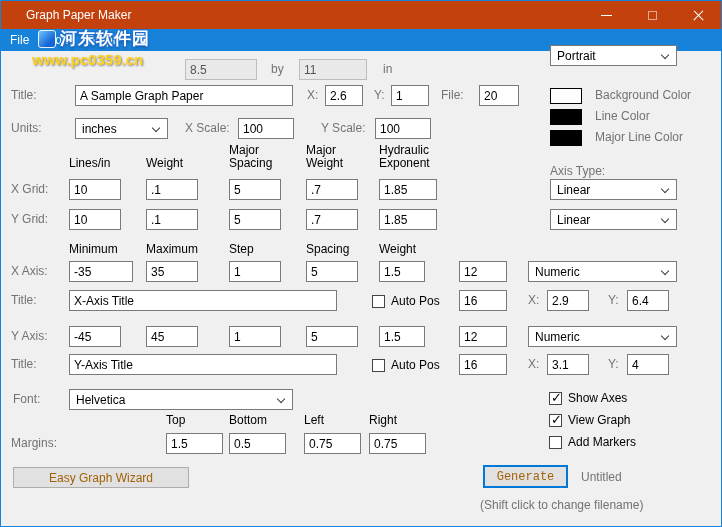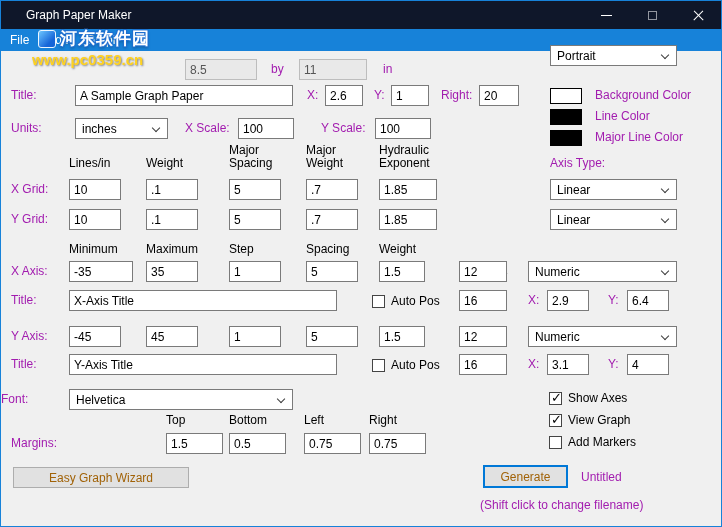--- a/index.html
+++ b/index.html
@@ -2,21 +2,21 @@
 <html><head>
 <meta charset="utf-8">
 <style>
   * { margin:0; padding:0; box-sizing:border-box; }
   html,body { background:#ffffff; }
   body { font-family:"Liberation Sans", sans-serif; width:722px; }
 
   .window { position:relative; width:722px; height:527px; border:1px solid #1782d9; background:#f0f0f0; overflow:hidden; }
 
   
-  .titlebar { position:absolute; left:0; top:0; width:100%; height:28px; background:#0f172a; }
+  .titlebar { position:absolute; left:0; top:0; width:100%; height:28px; background:#c2410c; }
   .win-title { position:absolute; left:25px; top:7px; color:#fff; font-size:12px; white-space:nowrap; }
   .caption { position:absolute; right:0; top:0; height:28px; display:flex; }
   .cap-btn { width:46px; height:28px; display:flex; align-items:center; justify-content:center; position:relative; cursor:default; }
   .min-glyph { width:11px; height:1px; background:#fff; display:block; }
   .max-glyph { width:9px; height:9px; border:1px solid rgba(255,255,255,.55); display:block; }
   .x-glyph { position:relative; width:13px; height:13px; display:block; }
   .x-glyph::before, .x-glyph::after { content:""; position:absolute; left:0; top:6px; width:13px; height:1.4px; background:#fff; }
   .x-glyph::before { transform:rotate(45deg); }
   .x-glyph::after  { transform:rotate(-45deg); }
 
@@ -26,32 +26,32 @@
 
   
   .watermark { position:absolute; left:5px; top:26px; z-index:20; pointer-events:none; }
   .wm-row { display:flex; align-items:center; gap:4px;padding-left:32px; }
   .wm-icon { width:18px; height:18px; border-radius:3px; background:linear-gradient(135deg,#6cc6ff 0%,#1565d8 70%); border:1px solid #eaf6ff; display:inline-block; }
   .wm-name { font-size:17px; font-weight:bold; color:#fff; letter-spacing:1px;
              text-shadow:-1px -1px 0 #1f6fd0, 1px -1px 0 #1f6fd0, -1px 1px 0 #1f6fd0, 1px 1px 0 #1f6fd0, 0 2px 3px rgba(0,0,0,.35); }
   .wm-url { display:block; margin:1px 0 0 26px; font-size:15px; font-weight:bold; color:#ffd21f; text-shadow:1px 1px 2px rgba(0,0,0,.45); }
 
   
-  .lbl { position:absolute; font-size:12px; line-height:21px; color:#a21caf; white-space:nowrap; }
+  .lbl { position:absolute; font-size:12px; line-height:21px; color:#737373; white-space:nowrap; }
   .hdr { position:absolute; font-size:12px; line-height:13px; color:#000; white-space:pre-line; }
   .inp { position:absolute; height:21px; border:1px solid #7a7a7a; background:#fff; font-size:12px; padding:0 4px; font-family:inherit; color:#000; }
   .inp.disabled { background:#e9e9e9; border-color:#bdbdbd; color:#555; }
   .combo { position:absolute; height:21px; background:#fff; border:1px solid #7a7a7a; display:flex; align-items:center; font-size:12px; padding-left:6px; cursor:default; }
   .chev { position:absolute; right:8px; top:6px; width:6px; height:6px; border-right:1.4px solid #3c3c3c; border-bottom:1.4px solid #3c3c3c; transform:rotate(45deg); }
   .swatch { position:absolute; width:32px; height:16px; border:1px solid #000; cursor:default; }
   .chkrow { position:absolute; display:flex; align-items:center; gap:6px; font-size:12px; height:16px; cursor:default; }
   .box { width:13px; height:13px; border:1px solid #444; background:#fff; position:relative; flex:none; }
   .box[data-checked="true"]::after { content:"\2713"; position:absolute; left:1px; top:-3px; font-size:13px; color:#000; }
   .btn { position:absolute; background:#e1e1e1; border:1px solid #adadad; font-size:12px; font-family:inherit; color:#a16207; cursor:default; }
-  .btn.default { border:2px solid #0078d7; }
+  .btn.default { border:2px solid #0078d7;font-family:Liberation Mono, monospace; }
 </style>
 </head>
 <body>
 
 <div class="window">
 
   <div class="titlebar">
     <span class="win-title">Graph Paper Maker</span>
     <div class="caption">
       <div class="cap-btn">
@@ -88,21 +88,21 @@
     <span>Portrait</span>
     <span class="chev"></span>
   </div>
 
   <span class="lbl" style="left:10px; top:84px;">Title:</span>
   <input class="inp" style="left: 74px; top: 84px; width: 218px;" value="A Sample Graph Paper">
   <span class="lbl" style="left:306px; top:84px;">X:</span>
   <input class="inp" style="left: 324px; top: 84px; width: 38px;" value="2.6">
   <span class="lbl" style="left:373px; top:84px;">Y:</span>
   <input class="inp" style="left: 390px; top: 84px; width: 38px;" value="1">
-  <span class="lbl" style="left:440px; top:84px;">Right:</span>
+  <span class="lbl" style="left:440px; top:84px;">File:</span>
   <input class="inp" style="left: 478px; top: 84px; width: 40px;" value="20">
 
   <div class="swatch" style="left: 549px; top: 87px; background: rgb(255, 255, 255);"></div>
   <span class="lbl" style="left:594px; top:85px; line-height:18px;">Background Color</span>
   <div class="swatch" style="left: 549px; top: 108px; background: rgb(0, 0, 0);"></div>
   <span class="lbl" style="left:594px; top:106px; line-height:18px;">Line Color</span>
   <div class="swatch" style="left: 549px; top: 129px; background: rgb(0, 0, 0);"></div>
   <span class="lbl" style="left:594px; top:127px; line-height:18px;">Major Line Color</span>
 
   <span class="lbl" style="left:10px; top:117px;">Units:</span>
@@ -116,21 +116,21 @@
   <input class="inp" style="left: 374px; top: 117px; width: 56px;" value="100">
 
   <span class="hdr" style="left:68px; top:156px;">Lines/in</span>
   <span class="hdr" style="left:145px; top:156px;">Weight</span>
   <span class="hdr" style="left:228px; top:143px;">Major
 Spacing</span>
   <span class="hdr" style="left:305px; top:143px;">Major
 Weight</span>
   <span class="hdr" style="left:378px; top:143px;">Hydraulic
 Exponent</span>
-  <span class="lbl" style="left:549px; top:152px;">Axis Type:</span>
+  <span class="lbl" style="left:549px; top:160px;">Axis Type:</span>
 
   <span class="lbl" style="left:10px; top:178px;">X Grid:</span>
   <input class="inp" style="left: 68px; top: 178px; width: 52px;" value="10">
   <input class="inp" style="left: 145px; top: 178px; width: 52px;" value=".1">
   <input class="inp" style="left: 228px; top: 178px; width: 52px;" value="5">
   <input class="inp" style="left: 305px; top: 178px; width: 52px;" value=".7">
   <input class="inp" style="left: 378px; top: 178px; width: 58px;" value="1.85">
   <div class="combo" style="left:549px; top:178px; width:127px;">
     <span>Linear</span>
     <span class="chev"></span>
@@ -195,21 +195,21 @@
   <div class="chkrow" style="left:371px; top:356px;">
     <span class="box" data-checked="false"></span>
     <span>Auto Pos</span>
   </div>
   <input class="inp" style="left: 458px; top: 353px; width: 48px;" value="16">
   <span class="lbl" style="left:527px; top:353px;">X:</span>
   <input class="inp" style="left: 546px; top: 353px; width: 42px;" value="3.1">
   <span class="lbl" style="left:607px; top:353px;">Y:</span>
   <input class="inp" style="left: 626px; top: 353px; width: 42px;" value="4">
 
-  <span class="lbl" style="left:0; top:388px;">Font:</span>
+  <span class="lbl" style="left:12px; top:388px;">Font:</span>
   <div class="combo" style="left:68px; top:388px; width:224px;">
     <span>Helvetica</span>
     <span class="chev"></span>
   </div>
 
   <div class="chkrow" style="left:548px; top:389px;">
     <span class="box" data-checked="true"></span>
     <span>Show Axes</span>
   </div>
   <div class="chkrow" style="left:548px; top:411px;">

